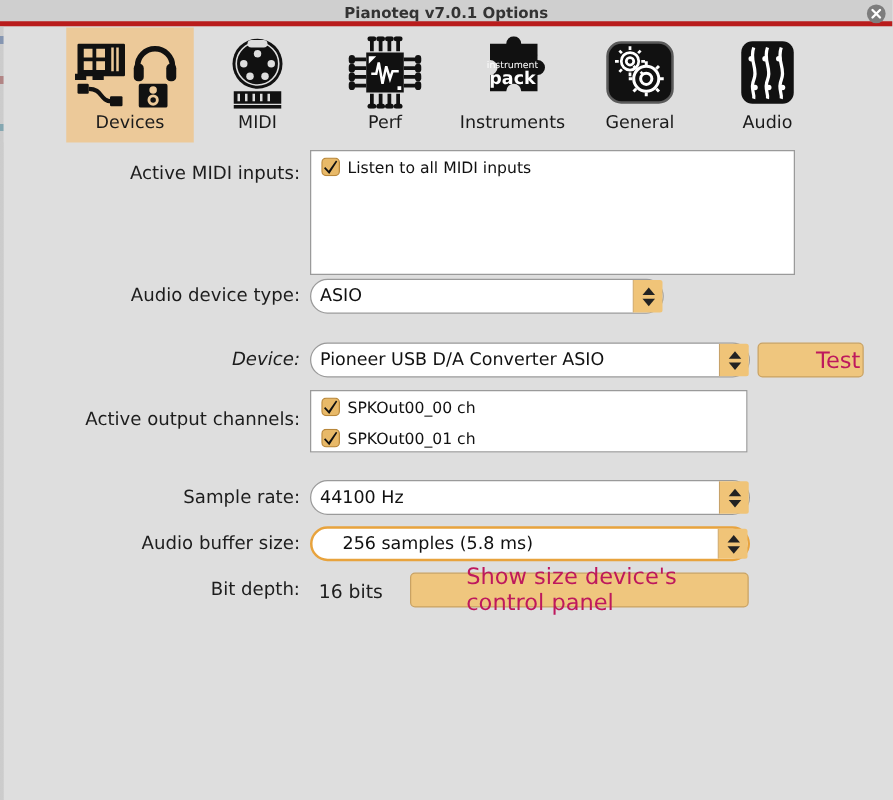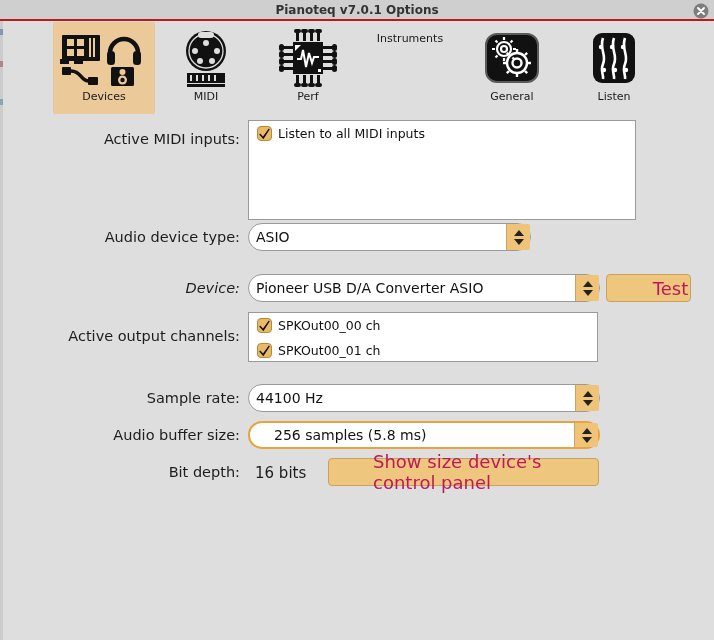--- a/index.html
+++ b/index.html
@@ -14,21 +14,21 @@
     position: relative;
     width: 714px; height: 640px;
     background: #dedede;
   }
 
   
   .titlebar {
     position: absolute; left: 0; top: 0;
     width: 714px; height: 21px;
     background: #cfcfcf;
-    border-bottom: 2px solid #b91c1c;
+    border-bottom: 4px solid #b91c1c;
   }
   .titlebar-text {
     position: absolute; left: 0; top: 0;
     width: 714px; line-height: 21px;
     text-align: center;
     font-size: 12px; font-weight: bold;
     color: #333;
   }
   .close-btn {
     position: absolute; right: 5px; top: 3px;
@@ -65,21 +65,21 @@
     align-items: center; justify-content: flex-start;
     cursor: pointer;
     padding-top: 7px;
   }
   .tab.selected { background: #ecc999; }
   .tab-icon {
     height: 58px; width: 96px;
     display: flex; align-items: center; justify-content: center;
   }
   .tab-label {
-    font-size: 11px; color: #1a1a1a;
+    font-size: 14px; color: #1a1a1a;
     margin-top: 3px;
     white-space: nowrap;
   }
 
   
   .row-label {
     position: absolute;
     font-size: 14.5px;
     color: #1d1d1d;
     text-align: right;
@@ -279,20 +279,28 @@
           </g>
           <path d="M20 30 L24 30 L26 21 L29 38 L32 24 L35 34 L37 28 L42 28" fill="none" stroke="#ffffff" stroke-width="2"></path>
           <path d="M18 16 L24 16 L18 22 Z" fill="#ffffff"></path>
           <rect x="41" y="40" width="3" height="3" fill="#ffffff"></rect>
         </svg>
       </div>
       <div class="tab-label">Perf</div>
     </div>
 
     <div class="tab" style="left:356px;">
+      <div class="tab-icon">
+        <svg width="64" height="58" viewBox="0 0 64 58">
+          <path d="M14 6 h13 a6 6 0 0 1 12 0 h13 v13 a6 6 0 0 1 0 12 v13 h-13 a6 6 0 0 0 -12 0 h-13 v-13 a6 6 0 0 0 0 -12 z" fill="#111"></path>
+          <path d="M46 12 l6 3 l-4 3 z" fill="#111"></path>
+          <text x="32" y="25" text-anchor="middle" font-family="DejaVu Sans, sans-serif" font-size="7.5" fill="#ffffff">instrument</text>
+          <text x="32" y="38" text-anchor="middle" font-family="DejaVu Sans, sans-serif" font-size="14" font-weight="bold" fill="#ffffff">pack</text>
+        </svg>
+      </div>
       <div class="tab-label">Instruments</div>
     </div>
 
     <div class="tab" style="left:458px;">
       <div class="tab-icon">
         <svg width="60" height="58" viewBox="0 0 60 58">
           <rect x="4" y="5" width="52" height="48" rx="11" fill="#111" stroke="#5a5a5a" stroke-width="2"></rect>
           <g fill="none" stroke="#ffffff" stroke-width="2.2">
             <circle cx="22" cy="20" r="7"></circle>
             <circle cx="22" cy="20" r="3"></circle>
@@ -326,21 +334,21 @@
           <g fill="#ffffff">
             <circle cx="15" cy="18" r="2.2"></circle>
               <circle cx="18" cy="41" r="2.2"></circle>
             <circle cx="26" cy="18" r="2.2"></circle>
               <circle cx="29" cy="41" r="2.2"></circle>
             <circle cx="37" cy="18" r="2.2"></circle>
               <circle cx="40" cy="41" r="2.2"></circle>
           </g>
         </svg>
       </div>
-      <div class="tab-label">Listen</div>
+      <div class="tab-label">Audio</div>
     </div>
   </div>
 
   <div class="row-label" style="left:48px; top:131px; width:192px;">Active MIDI inputs:</div>
   <div class="listbox" style="left:248px; top:120px; width:388px; height:100px;">
     <div class="listitem">
       <span class="chk">
         <svg width="15" height="15" viewBox="0 0 15 15">
           <rect x="0.5" y="0.5" width="14" height="14" rx="3.5" fill="#e8b968" stroke="#b8873a"></rect>
           <path d="M3.2 7.6 L6 10.6 L11.8 2.4 L12.8 3.2 L6.4 13.2 L2.2 8.6 Z" fill="#111"></path>

